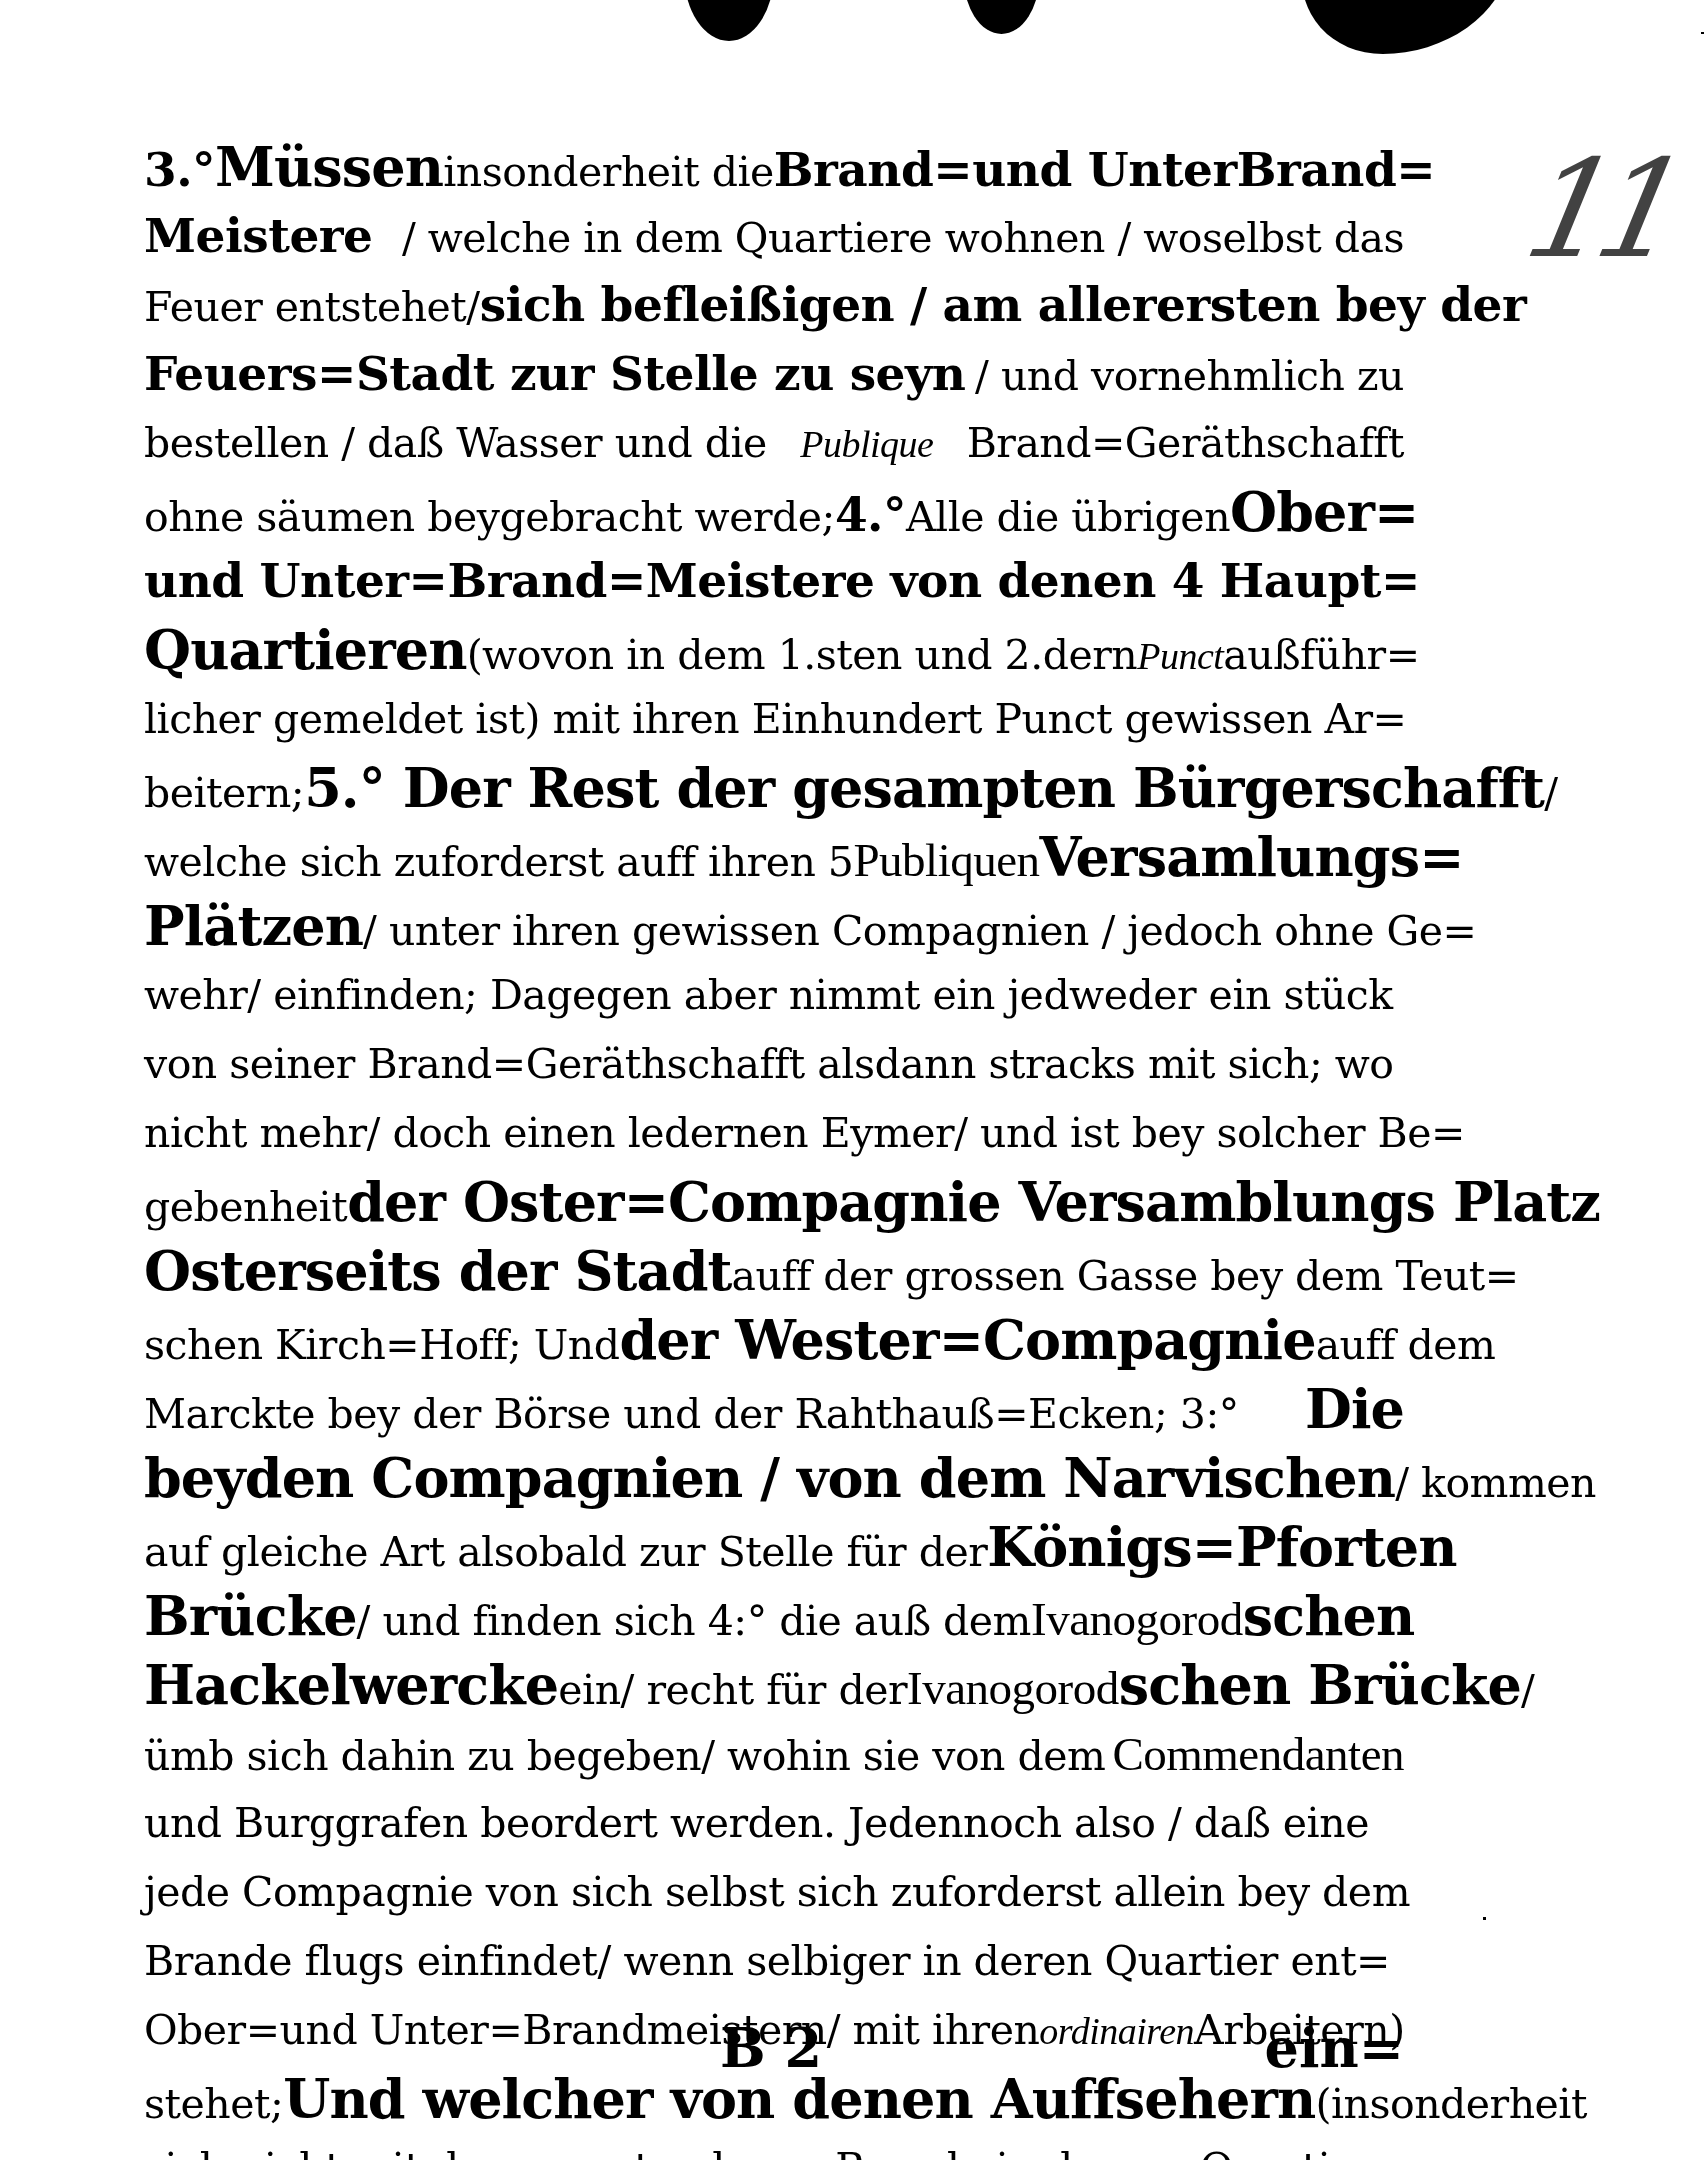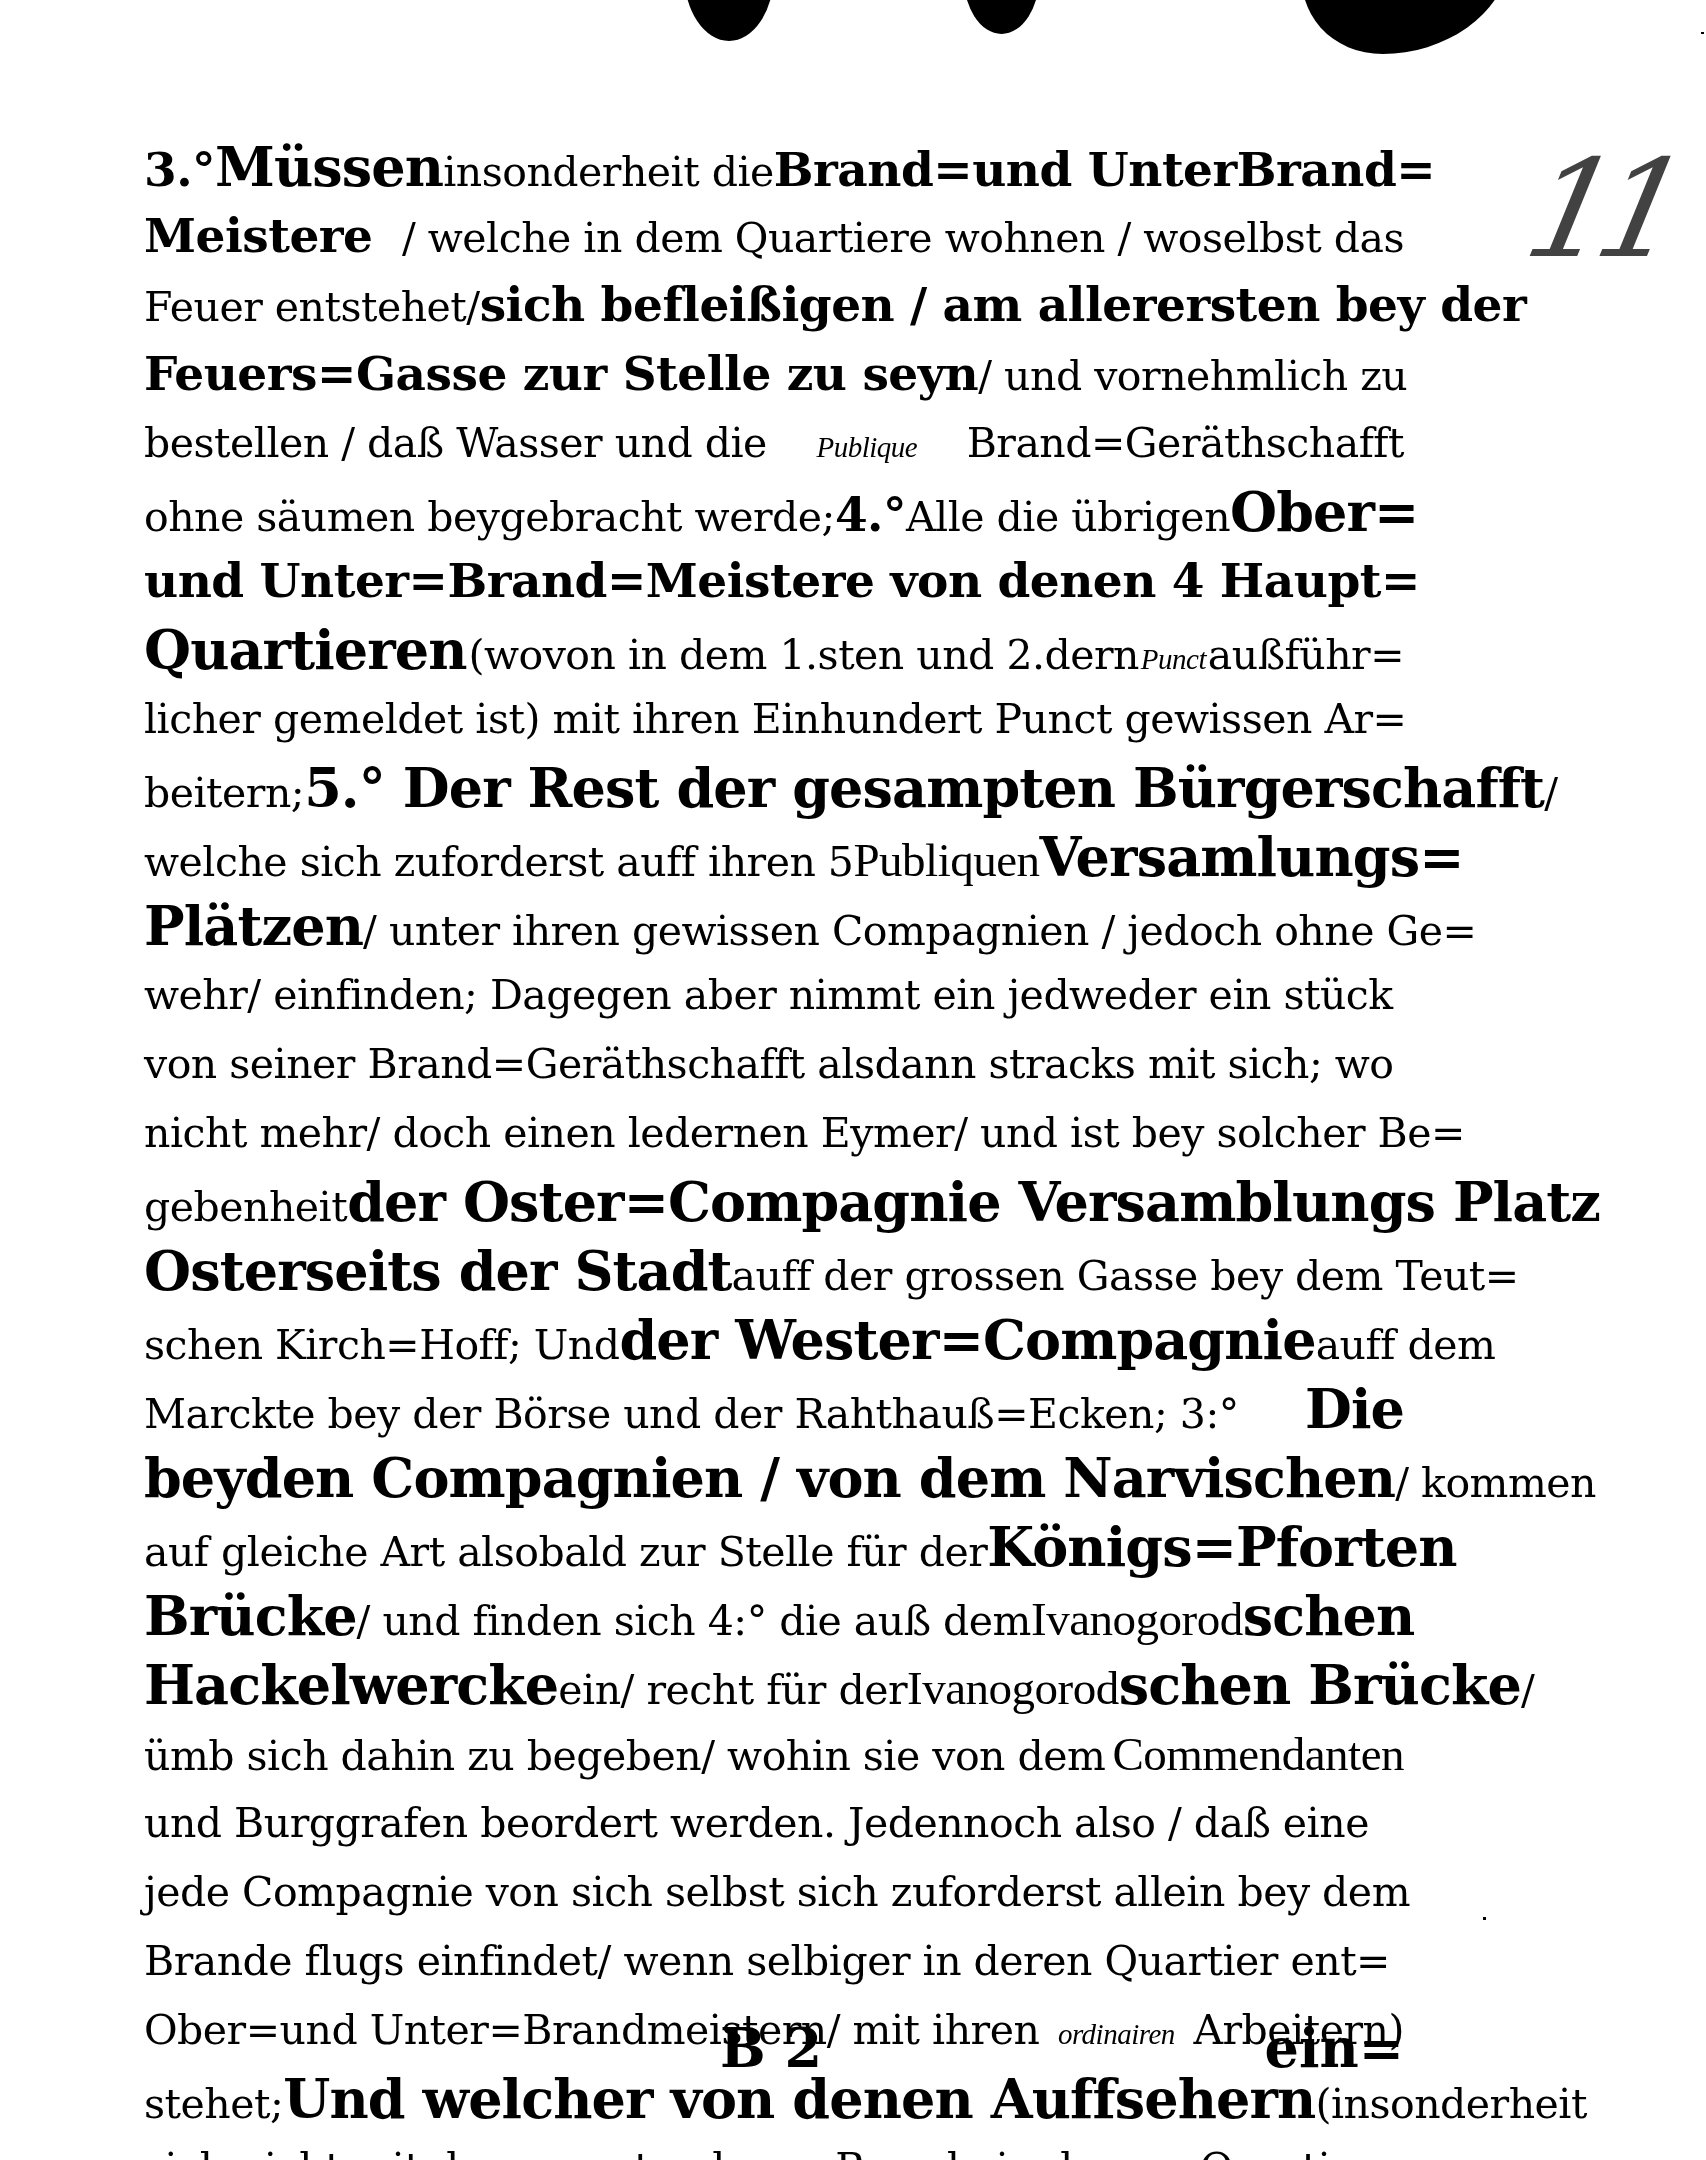--- a/index.html
+++ b/index.html
@@ -74,21 +74,21 @@
       font-weight: bold;
       letter-spacing: -0.9px;
     }
     .md {
       font-size: 47px;
       font-weight: bold;
     }
     .it {
       font-family: "Liberation Serif", serif;
       font-style: italic;
-      font-size: 29px;
+      font-size: 38px;
     }
     .roman {
       font-family: "Liberation Serif", serif;
       font-size: 47px;
     }
     .signature-line {
       position: absolute;
       top: 2016px;
       left: 144px;
       width: 1260px;
@@ -127,21 +127,21 @@
   </div>
   <div class="line">
     <span class="md">Meistere</span>
     <span>/ welche in dem Quartiere wohnen / woselbst das</span>
   </div>
   <div class="line">
     <span>Feuer entstehet/ </span>
     <span class="md">sich befleißigen / am allerersten bey der</span>
   </div>
   <div class="line">
-    <span class="md">Feuers=Gasse zur Stelle zu seyn</span>
+    <span class="md">Feuers=Stadt zur Stelle zu seyn</span>
     <span>/ und vornehmlich zu</span>
   </div>
   <div class="line">
     <span>bestellen / daß Wasser und die </span>
     <span class="it">Publique</span>
     <span> Brand=Geräthschafft</span>
   </div>
   <div class="line">
     <span>ohne säumen beygebracht werde; </span>
     <span class="md">4.°</span>

